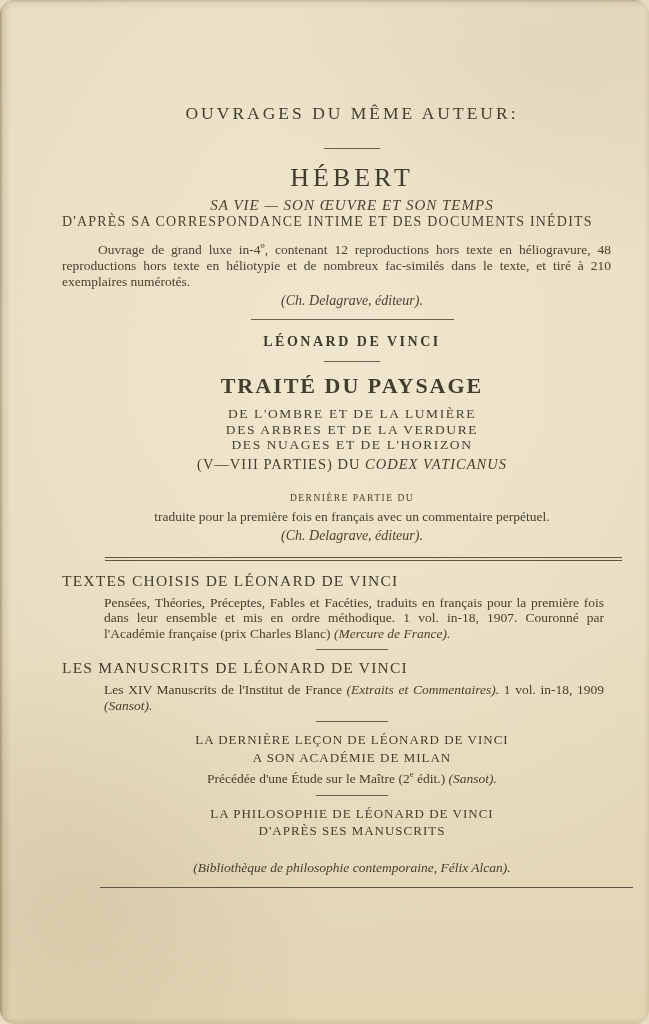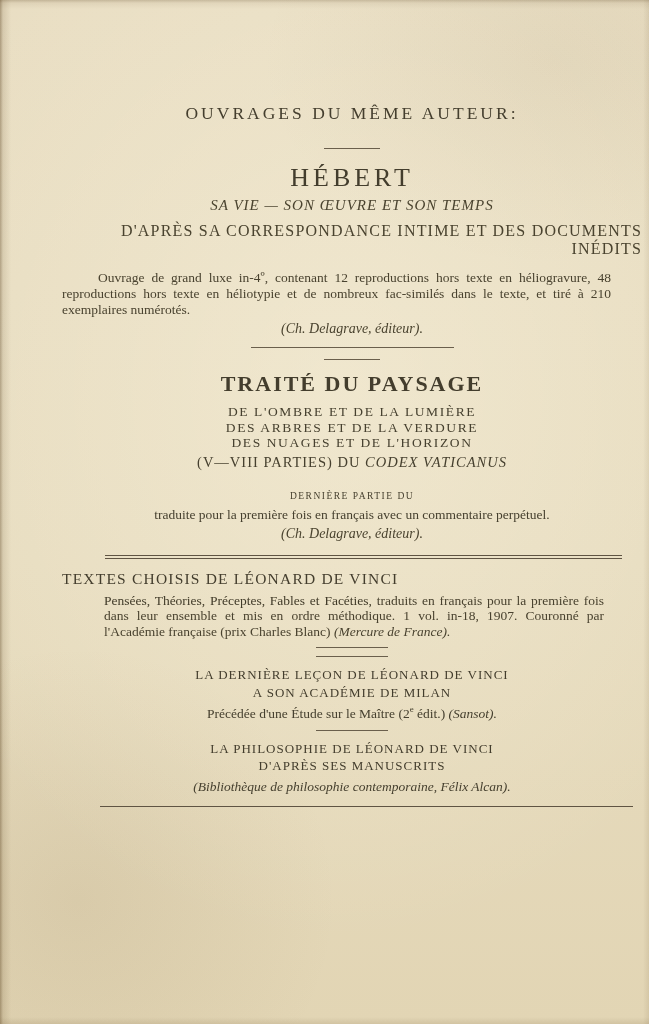--- a/index.html
+++ b/index.html
@@ -13,37 +13,38 @@
     color:#46402f;
     background:
       radial-gradient(ellipse 120% 90% at 52% 38%, rgba(255,250,232,0.35) 0%, rgba(0,0,0,0) 60%),
       radial-gradient(ellipse 40% 25% at 12% 88%, rgba(120,95,55,0.10) 0%, rgba(0,0,0,0) 100%),
       radial-gradient(ellipse 45% 20% at 85% 6%, rgba(120,95,55,0.08) 0%, rgba(0,0,0,0) 100%),
       linear-gradient(90deg, rgba(92,68,34,0.45) 0px, rgba(92,68,34,0.14) 3px, rgba(92,68,34,0) 11px),
       linear-gradient(180deg, rgba(92,68,34,0.28) 0px, rgba(92,68,34,0.08) 3px, rgba(92,68,34,0) 9px),
       linear-gradient(270deg, rgba(92,68,34,0.10) 0px, rgba(92,68,34,0) 6px),
       linear-gradient(0deg, rgba(92,68,34,0.12) 0px, rgba(92,68,34,0) 7px),
       linear-gradient(180deg,#e9dec3 0%, #e7dcbf 55%, #e2d5b4 100%);
+    border-radius: 14px;
   }
   .content{position:relative;width:580px;margin-left:62px;padding-top:103px;}
   .rule{border:none;border-top:1px solid #6a5f4c;margin:0 auto;}
   .rule-short{width:56px;margin-top:24px;}
   .rule-med{width:203px;margin-top:10px;}
   .rule-short2{width:56px;margin-top:11px;}
   .rule-sep{width:72px;}
   .double-rule{width:517px;margin-left:43px;margin-top:13px;height:2px;
     border-top:1px solid #5f5443;border-bottom:1px solid #5f5443;}
   .bottom-rule{width:533px;margin-left:38px;margin-top:11px;border-top:1px solid #5f5443;}
 
   .series-header{font-size:17.5px;letter-spacing:3px;text-align:center;color:#443e2e;}
   .title-xl{font-size:26px;font-weight:normal;letter-spacing:4px;text-align:center;
     margin:14px 0 4px 0;color:#433d2d;}
   .subtitle-italic{font-style:italic;font-size:15px;letter-spacing:1px;text-align:center;
     margin-top:4px;color:#4a432f;}
-  .tagline{font-size:16px;letter-spacing:1.2px;text-align:right;margin-top:8px;color:#4a432f;}
+  .tagline{font-size:14px;letter-spacing:1.2px;text-align:left;margin-top:0;color:#4a432f;}
   .para{font-size:13.5px;line-height:16px;text-align:justify;margin:12px 31px 0 0;color:#49422f;}
   .para.indent{text-indent:36px;}
   .publisher{font-style:italic;font-size:14px;text-align:center;margin-top:3px;color:#4a432f;}
   .author-line{font-size:14px;font-weight:bold;letter-spacing:2.5px;text-align:center;
     margin-top:14px;color:#403a2a;}
   .title-lg{font-size:22px;font-weight:bold;letter-spacing:2px;text-align:center;
     margin:11px 0 0 0;color:#433d2d;}
   .sub-lines{font-size:13.5px;letter-spacing:1.6px;text-align:center;line-height:15.5px;margin-top:7px;}
   .parties{font-size:14.5px;letter-spacing:1px;text-align:center;margin-top:3px;}
   .parties .it{font-style:italic;}
@@ -52,21 +53,21 @@
   .trans-note{font-size:13.5px;text-align:center;margin-top:6px;}
   .sec-heading{font-size:15.5px;font-weight:normal;letter-spacing:1.2px;
     margin:11px 0 0 0;color:#433d2d;}
   .entry-para{font-size:13.5px;line-height:15.5px;text-align:justify;margin:5px 38px 0 42px;color:#49422f;}
   .entry-para .lead{font-weight:normal;color:#403a28;margin-top:36px;}
   .entry-para .it{font-style:italic;}
   .two-line-title{font-size:13px;letter-spacing:1px;text-align:center;line-height:17.5px;margin-top:9px;color:#433d2d;}
   .small-note{font-size:13.5px;text-align:center;margin-top:3px;}
   .small-note .it{font-style:italic;}
   .small-note sup{font-size:9px;}
-  .mt6{margin-top:4px;}
+  .mt6{margin-top:20px;}
   .mt8{margin-top:8px;}
   .mt9{margin-top:9px;}
 </style>
 </head>
 <body>
 
 <div class="page">
   <div class="content">
 
     <div class="series-header">OUVRAGES DU MÊME AUTEUR:</div>
@@ -76,20 +77,21 @@
       <h1 class="title-xl">HÉBERT</h1>
       <div class="subtitle-italic">SA VIE — SON ŒUVRE ET SON TEMPS</div>
       <div class="tagline">D'APRÈS SA CORRESPONDANCE INTIME ET DES DOCUMENTS INÉDITS</div>
       <p class="para indent">Ouvrage de grand luxe in-4º, contenant 12 reproductions hors texte en héliogravure, 48 reproductions hors texte en héliotypie et de nombreux fac-similés dans le texte, et tiré à 210 exemplaires numérotés.</p>
       <div class="publisher">(Ch. Delagrave, éditeur).</div>
     </section>
 
     <hr class="rule rule-med">
 
     <section>
+      <div class="author-line">LÉONARD DE VINCI</div>
       <hr class="rule rule-short2">
       <h2 class="title-lg">TRAITÉ DU PAYSAGE</h2>
       <div class="sub-lines">
         <div>DE L'OMBRE ET DE LA LUMIÈRE</div>
         <div>DES ARBRES ET DE LA VERDURE</div>
         <div>DES NUAGES ET DE L'HORIZON</div>
       </div>
       <div class="parties"><span>(V—VIII PARTIES) DU </span><span class="it">CODEX VATICANUS</span></div>
       <div class="part-note">DERNIÈRE PARTIE DU</div>
       <div class="trans-note">traduite pour la première fois en français avec un commentaire perpétuel.</div>
@@ -98,20 +100,24 @@
 
     <div class="double-rule"></div>
 
     <section>
       <h3 class="sec-heading">TEXTES CHOISIS DE LÉONARD DE VINCI</h3>
       <p class="entry-para"><span class="lead">Pensées, Théories, Préceptes, Fables et Facéties,</span><span> traduits en français pour la première fois dans leur ensemble et mis en ordre méthodique. 1 vol. in-18, 1907. Couronné par l'Académie française (prix Charles Blanc) </span><span class="it">(Mercure de France).</span></p>
     </section>
 
     <hr class="rule rule-sep mt8">
 
+    <section>
+      <h3 class="sec-heading mt9">LES MANUSCRITS DE LÉONARD DE VINCI</h3>
+      <p class="entry-para"><span class="lead">Les XIV Manuscrits de l'Institut de France </span><span class="it">(Extraits et Commentaires).</span><span> 1 vol. in-18, 1909 </span><span class="it">(Sansot).</span></p>
+    </section>
 
     <hr class="rule rule-sep mt8">
 
     <section>
       <div class="two-line-title">
         <div>LA DERNIÈRE LEÇON DE LÉONARD DE VINCI</div>
         <div>A SON ACADÉMIE DE MILAN</div>
       </div>
       <div class="small-note"><span>Précédée d'une Étude sur le Maître (2</span><sup>e</sup><span> édit.) </span><span class="it">(Sansot).</span></div>
     </section>

